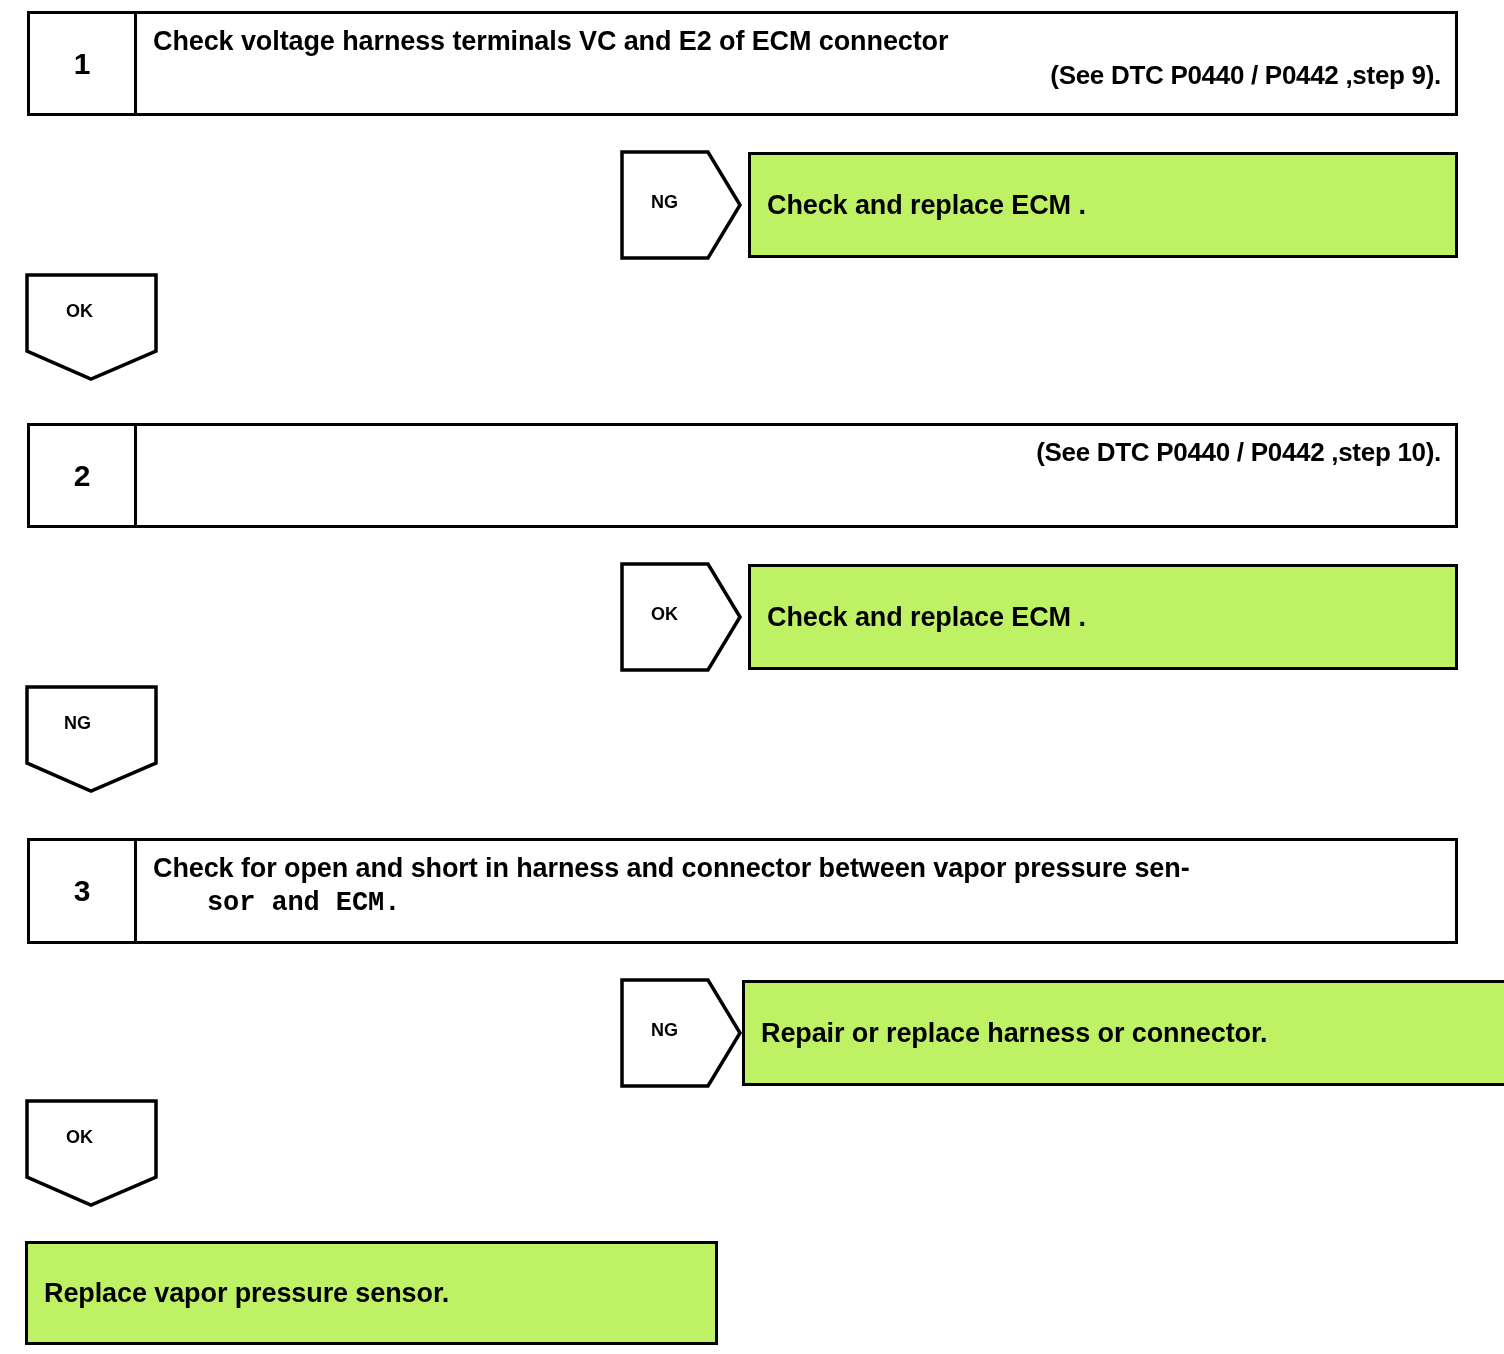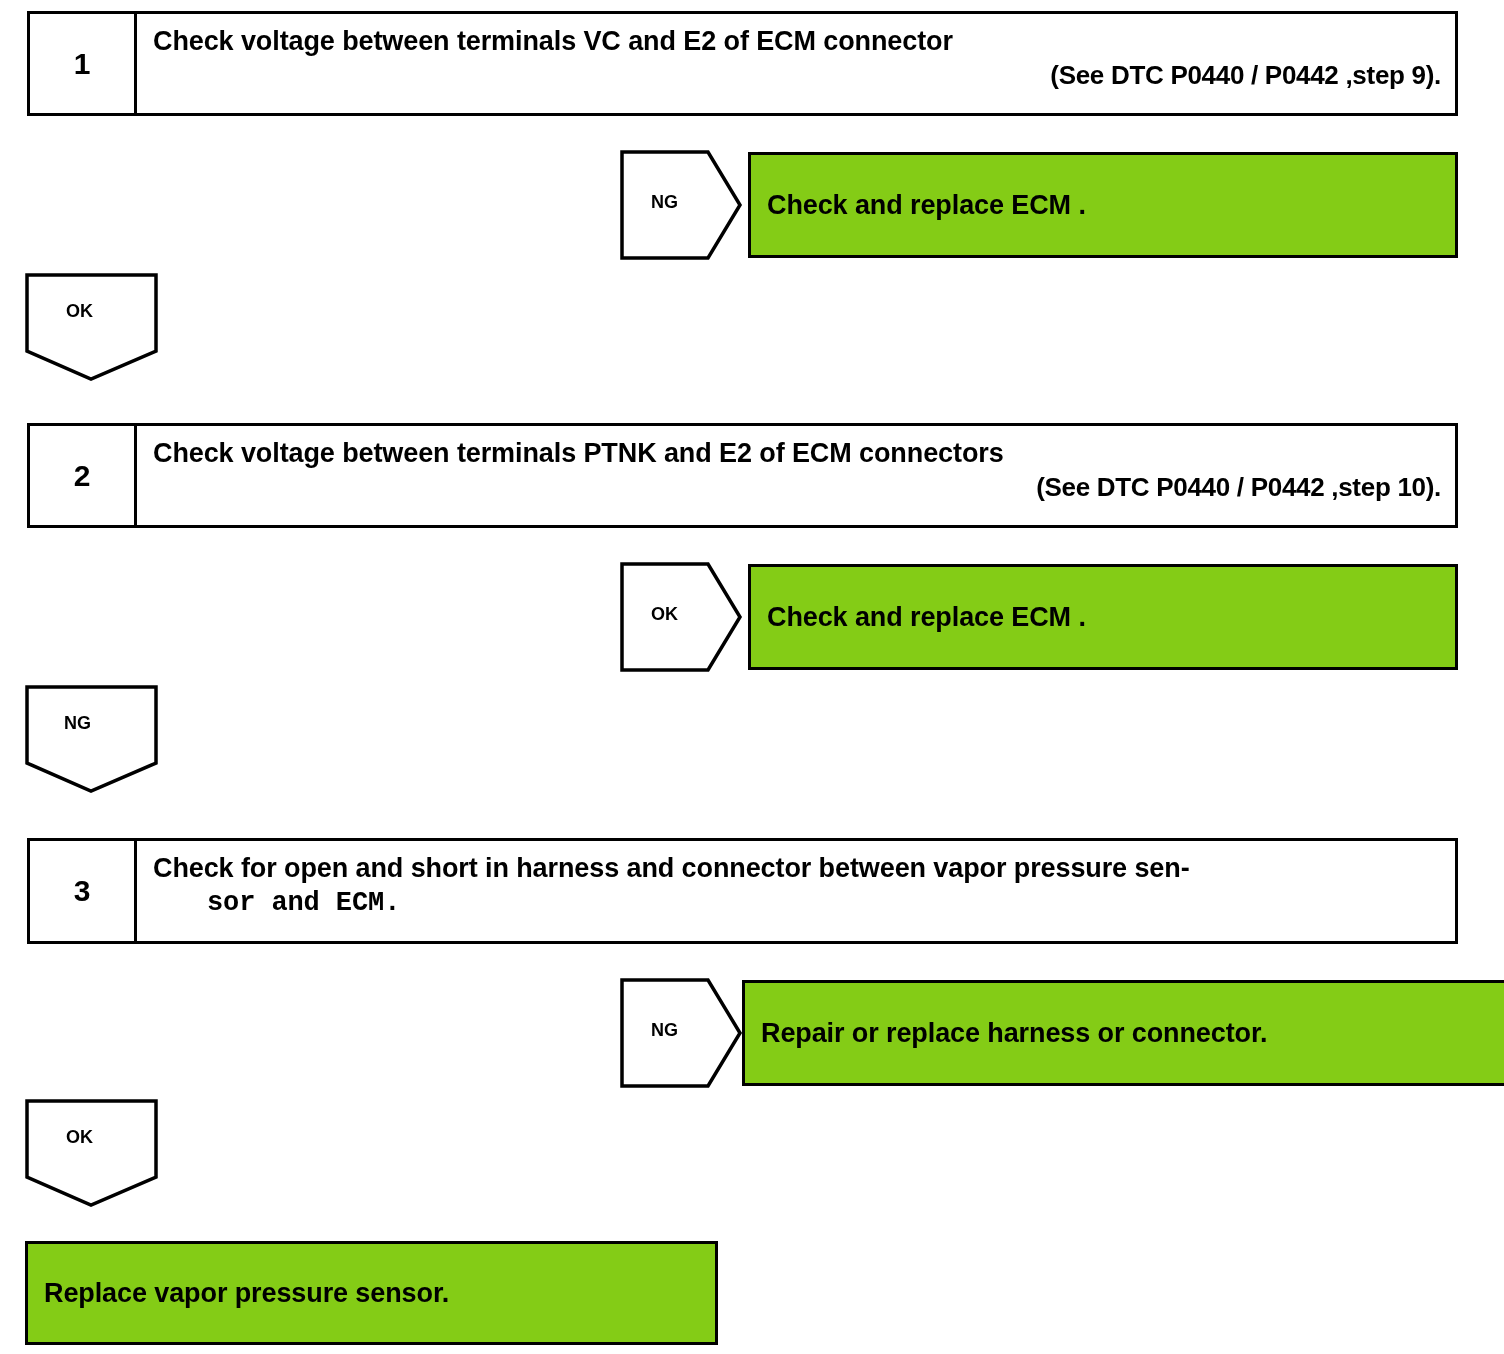--- a/index.html
+++ b/index.html
@@ -62,21 +62,21 @@
     font-size: 26px;
     letter-spacing: -0.3px;
     text-align: right;
   }
 
   
   .result-box {
     position: absolute;
     box-sizing: border-box;
     border: 3px solid #000000;
-    background: #84cc16;
+    background: #bef264;
     display: flex;
     align-items: center;
     font-size: 27px;
     font-weight: bold;
     padding-left: 16px;
     letter-spacing: -0.1px;
   }
 
   
   .arrow-right {
@@ -105,21 +105,21 @@
   }
 </style>
 </head>
 <body>
 
 <div id="canvas">
 
   <div class="step-box" style="left:27px; top:11px; width:1431px; height:105px;">
     <div class="step-num">1</div>
     <div class="step-text">
-      <span>Check voltage between terminals VC and E2 of ECM connector</span>
+      <span>Check voltage harness terminals VC and E2 of ECM connector</span>
       <span class="subline">(See DTC P0440 / P0442 ,step 9).</span>
     </div>
   </div>
 
   <div class="arrow-right" style="left:620px; top:150px; width:122px; height:110px;">
     <svg viewBox="0 0 122 110" preserveAspectRatio="none">
       <polygon points="2,2 88,2 120,55 88,108 2,108" fill="#ffffff" stroke="#000000" stroke-width="3.5" stroke-linejoin="miter"></polygon>
     </svg>
   </div>
   <div class="arrow-label" style="left:651px; top:193px;">NG</div>
@@ -129,21 +129,20 @@
   <div class="arrow-down" style="left:25px; top:273px; width:133px; height:108px;">
     <svg viewBox="0 0 133 108" preserveAspectRatio="none">
       <polygon points="2,2 131,2 131,78 66,106 2,78" fill="#ffffff" stroke="#000000" stroke-width="3.5" stroke-linejoin="miter"></polygon>
     </svg>
   </div>
   <div class="arrow-label" style="left:66px; top:302px;">OK</div>
 
   <div class="step-box" style="left:27px; top:423px; width:1431px; height:105px;">
     <div class="step-num">2</div>
     <div class="step-text">
-      <span>Check voltage between terminals PTNK and E2 of ECM connectors</span>
       <span class="subline">(See DTC P0440 / P0442 ,step 10).</span>
     </div>
   </div>
 
   <div class="arrow-right" style="left:620px; top:562px; width:122px; height:110px;">
     <svg viewBox="0 0 122 110" preserveAspectRatio="none">
       <polygon points="2,2 88,2 120,55 88,108 2,108" fill="#ffffff" stroke="#000000" stroke-width="3.5" stroke-linejoin="miter"></polygon>
     </svg>
   </div>
   <div class="arrow-label" style="left:651px; top:605px;">OK</div>

